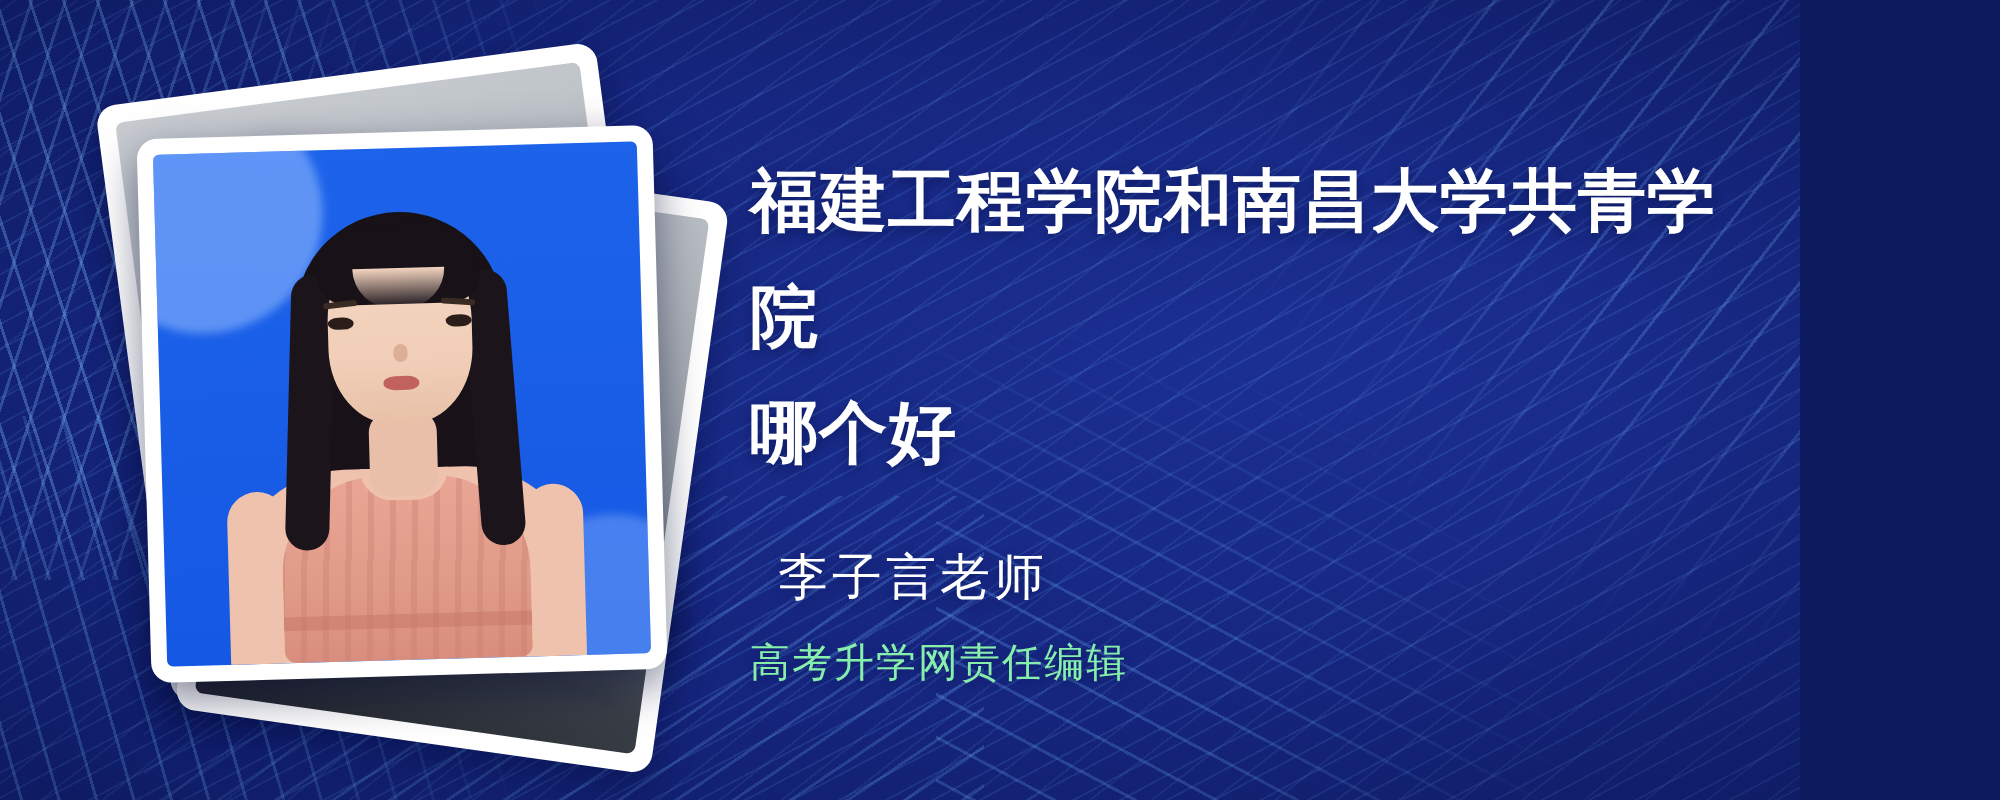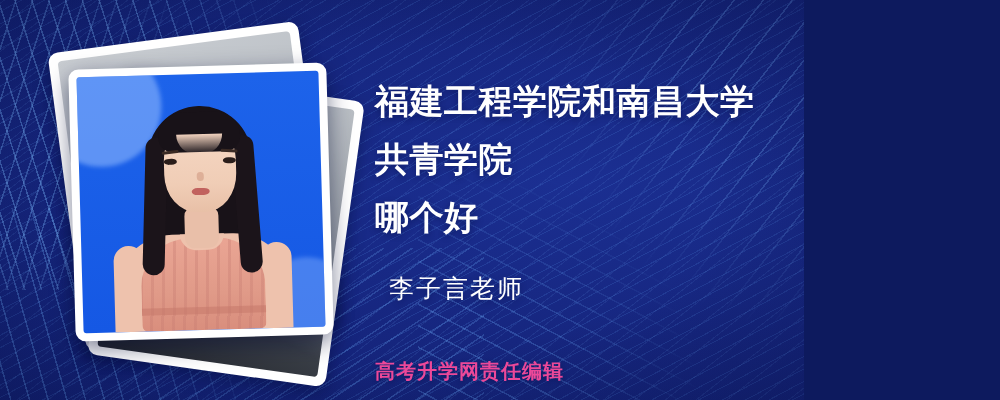--- a/index.html
+++ b/index.html
@@ -2,21 +2,21 @@
 <html><head>
 <meta charset="utf-8">
 <style>
   html, body {
     margin: 0;
     padding: 0;
     background: #0d1a5e;
   }
   .banner {
     position: relative;
-    width: 804px;
+    width: 900px;
     height: 400px;
     overflow: hidden;
     background: #16267f;
     font-family: "DejaVu Sans", "Liberation Sans", sans-serif;
     user-select: none;
   }
 
   
   .bg-layer {
     position: absolute;
@@ -447,26 +447,25 @@
     color: #ffffff;
     font-size: 25px;
     font-weight: normal;
     letter-spacing: 2px;
     text-shadow: 0 2px 6px rgba(4,12,60,0.45);
   }
   .byrole {
     position: absolute;
     left: 0;
     top: 318px;
-    color: #ec4899;
+    color: #86efac;
     font-size: 20px;
-    font-weight: bold;
+    font-weight: normal;
     letter-spacing: 1px;
     text-shadow: 0 1px 4px rgba(4,12,60,0.4);
-    margin-top: 40px;
   }
 </style>
 </head>
 <body>
 
 <div class="banner">
 
   <div class="bg-layer bg-base"></div>
   <div class="bg-layer bg-hatch"></div>
   <div class="bg-layer bg-hatch-2"></div>

